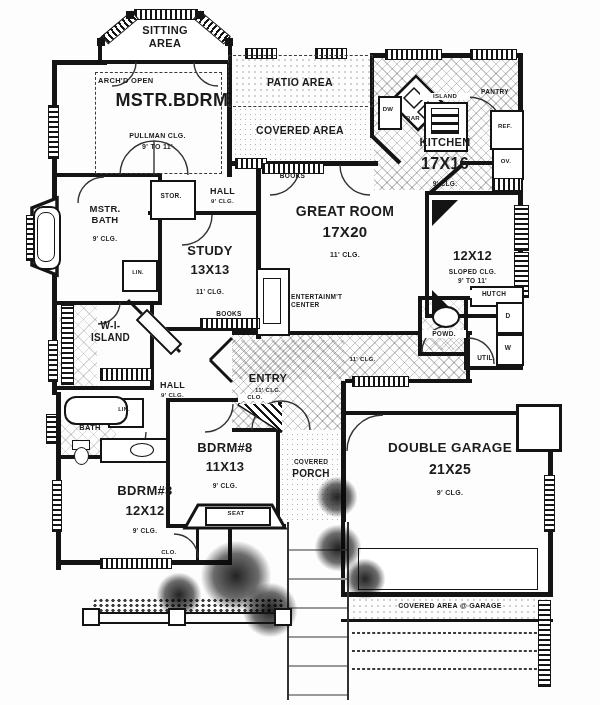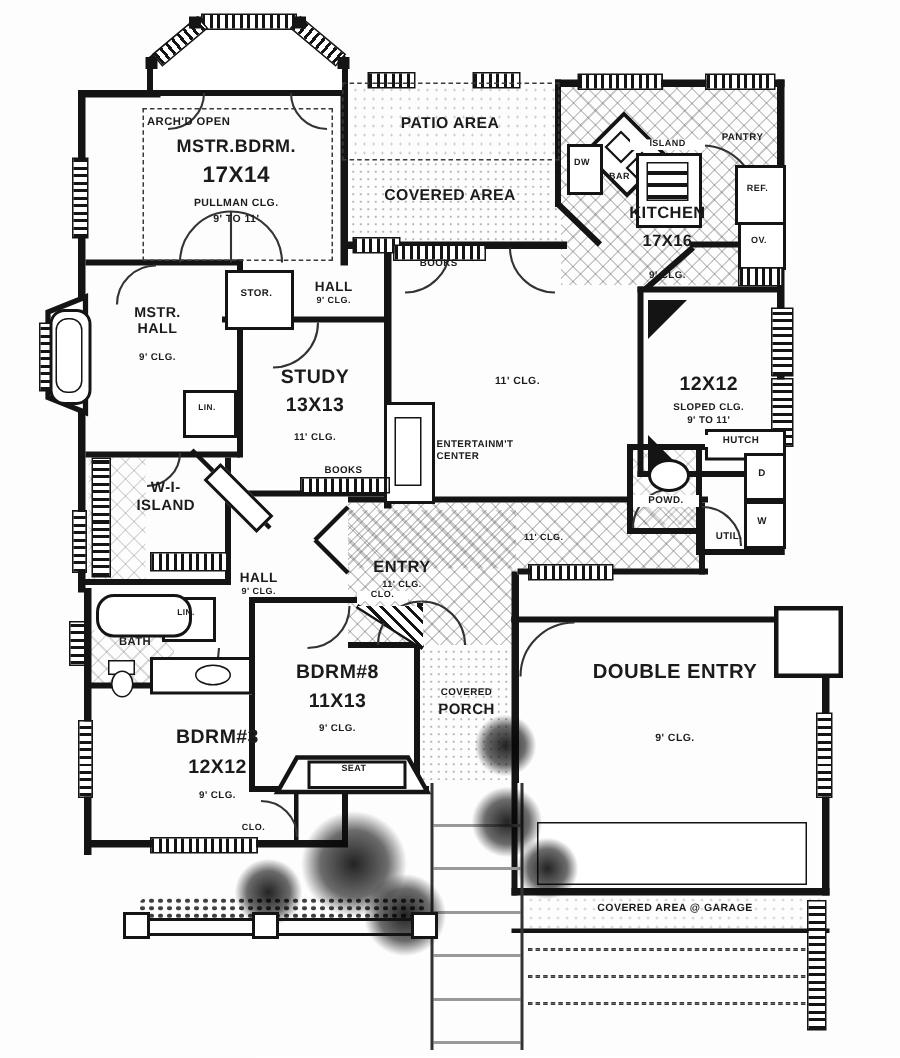--- a/index.html
+++ b/index.html
@@ -204,46 +204,49 @@
   <div class="tree" style="left:156px;top:572px;width:46px;height:46px"></div>
   <div class="tree" style="left:316px;top:476px;width:42px;height:42px"></div>
   <div class="tree" style="left:314px;top:524px;width:48px;height:48px"></div>
   <div class="tree" style="left:344px;top:558px;width:42px;height:42px"></div>
   <div class="shrub" style="left:92px;top:598px;width:192px;height:15px"></div>
   <div style="position:absolute;left:86px;top:612px;width:202px;height:8px;border-top:2px solid #141414;border-bottom:2px solid #141414"></div>
   <div class="post" style="left:82px;top:608px;width:14px;height:14px"></div>
   <div class="post" style="left:168px;top:608px;width:14px;height:14px"></div>
   <div class="post" style="left:274px;top:608px;width:14px;height:14px"></div>
 
+  <div class="lbl" style="left:115px;top:24px;width:100px;font-size:11px">SITTING
+AREA</div>
   <div class="lbl left" style="left:98px;top:77px;width:90px;font-size:7.5px">ARCH'D OPEN</div>
-  <div class="lbl" style="left:95px;top:90px;width:125px;font-size:12px">MSTR.BDRM.</div>
-  <div class="lbl" style="left:95px;top:108px;width:125px;font-size:15px">17X14</div>
+  <div class="lbl" style="left:112px;top:90px;width:125px;font-size:18px">MSTR.BDRM.</div>
   <div class="lbl" style="left:95px;top:132px;width:125px;font-size:7px">PULLMAN CLG.</div>
   <div class="lbl" style="left:95px;top:143px;width:125px;font-size:7px">9' TO 11'</div>
   <div class="lbl" style="left:230px;top:124px;width:140px;font-size:10.5px">COVERED AREA</div>
   <div class="lbl" style="left:230px;top:76px;width:140px;font-size:10.5px">PATIO AREA</div>
   <div class="lbl" style="left:265px;top:172px;width:55px;font-size:6.5px">BOOKS</div>
   <div class="lbl" style="left:405px;top:136px;width:80px;font-size:11px">KITCHEN</div>
-  <div class="lbl" style="left:405px;top:155px;width:80px;font-size:11px">17X16</div>
+  <div class="lbl" style="left:405px;top:155px;width:80px;font-size:16px">17X16</div>
   <div class="lbl" style="left:405px;top:180px;width:80px;font-size:6.5px">9' CLG.</div>
   <div class="lbl" style="left:470px;top:88px;width:50px;font-size:6.5px">PANTRY</div>
   <div class="lbl" style="left:420px;top:93px;width:50px;font-size:6px;background:#fff">ISLAND</div>
   <div class="lbl" style="left:398px;top:115px;width:30px;font-size:6px">BAR</div>
   <div class="lbl" style="left:378px;top:106px;width:20px;font-size:6px">DW</div>
   <div class="lbl" style="left:490px;top:123px;width:30px;font-size:6px">REF.</div>
   <div class="lbl" style="left:492px;top:158px;width:28px;font-size:6px">OV.</div>
+  <div class="lbl" style="left:275px;top:203px;width:140px;font-size:14px">GREAT ROOM</div>
+  <div class="lbl" style="left:275px;top:223px;width:140px;font-size:15px">17X20</div>
   <div class="lbl" style="left:275px;top:251px;width:140px;font-size:7px">11' CLG.</div>
   <div class="lbl left" style="left:291px;top:293px;width:80px;font-size:6.5px">ENTERTAINM'T
 CENTER</div>
   <div class="lbl" style="left:430px;top:248px;width:85px;font-size:13px">12X12</div>
   <div class="lbl" style="left:430px;top:268px;width:85px;font-size:6.5px">SLOPED CLG.</div>
   <div class="lbl" style="left:430px;top:277px;width:85px;font-size:6.5px">9' TO 11'</div>
   <div class="lbl" style="left:470px;top:290px;width:48px;font-size:6.5px;background:#fff">HUTCH</div>
   <div class="lbl" style="left:75px;top:203px;width:60px;font-size:9.5px">MSTR.
-HALL</div>
+BATH</div>
   <div class="lbl" style="left:75px;top:235px;width:60px;font-size:6.5px">9' CLG.</div>
   <div class="lbl" style="left:151px;top:192px;width:40px;font-size:6.5px">STOR.</div>
   <div class="lbl" style="left:200px;top:186px;width:45px;font-size:9px">HALL</div>
   <div class="lbl" style="left:200px;top:198px;width:45px;font-size:6px">9' CLG.</div>
   <div class="lbl" style="left:165px;top:243px;width:90px;font-size:13px">STUDY</div>
   <div class="lbl" style="left:165px;top:262px;width:90px;font-size:13px">13X13</div>
   <div class="lbl" style="left:165px;top:288px;width:90px;font-size:6.5px">11' CLG.</div>
   <div class="lbl" style="left:124px;top:269px;width:28px;font-size:5.5px">LIN.</div>
   <div class="lbl" style="left:204px;top:310px;width:50px;font-size:6.5px">BOOKS</div>
   <div class="lbl" style="left:78px;top:320px;width:65px;font-size:10px">W-I-
@@ -263,17 +266,18 @@
   <div class="lbl" style="left:152px;top:549px;width:34px;font-size:6px">CLO.</div>
   <div class="lbl" style="left:300px;top:356px;width:125px;font-size:6px">11' CLG.</div>
   <div class="lbl" style="left:228px;top:372px;width:80px;font-size:11px">ENTRY</div>
   <div class="lbl" style="left:228px;top:387px;width:80px;font-size:6px">11' CLG.</div>
   <div class="lbl" style="left:283px;top:458px;width:56px;font-size:6.5px">COVERED</div>
   <div class="lbl" style="left:283px;top:468px;width:56px;font-size:10px">PORCH</div>
   <div class="lbl" style="left:422px;top:330px;width:44px;font-size:6.5px;background:#fff">POWD.</div>
   <div class="lbl" style="left:466px;top:354px;width:40px;font-size:6.5px">UTIL.</div>
   <div class="lbl" style="left:496px;top:312px;width:24px;font-size:6.5px">D</div>
   <div class="lbl" style="left:496px;top:344px;width:24px;font-size:6.5px">W</div>
-  <div class="lbl" style="left:365px;top:440px;width:170px;font-size:13.5px">DOUBLE ENTRY</div>
+  <div class="lbl" style="left:365px;top:440px;width:170px;font-size:13.5px">DOUBLE GARAGE</div>
+  <div class="lbl" style="left:365px;top:461px;width:170px;font-size:14px">21X25</div>
   <div class="lbl" style="left:365px;top:489px;width:170px;font-size:7px">9' CLG.</div>
   <div class="lbl" style="left:350px;top:602px;width:200px;font-size:7px">COVERED AREA @ GARAGE</div>
 
 </div>
 
 </body></html>

